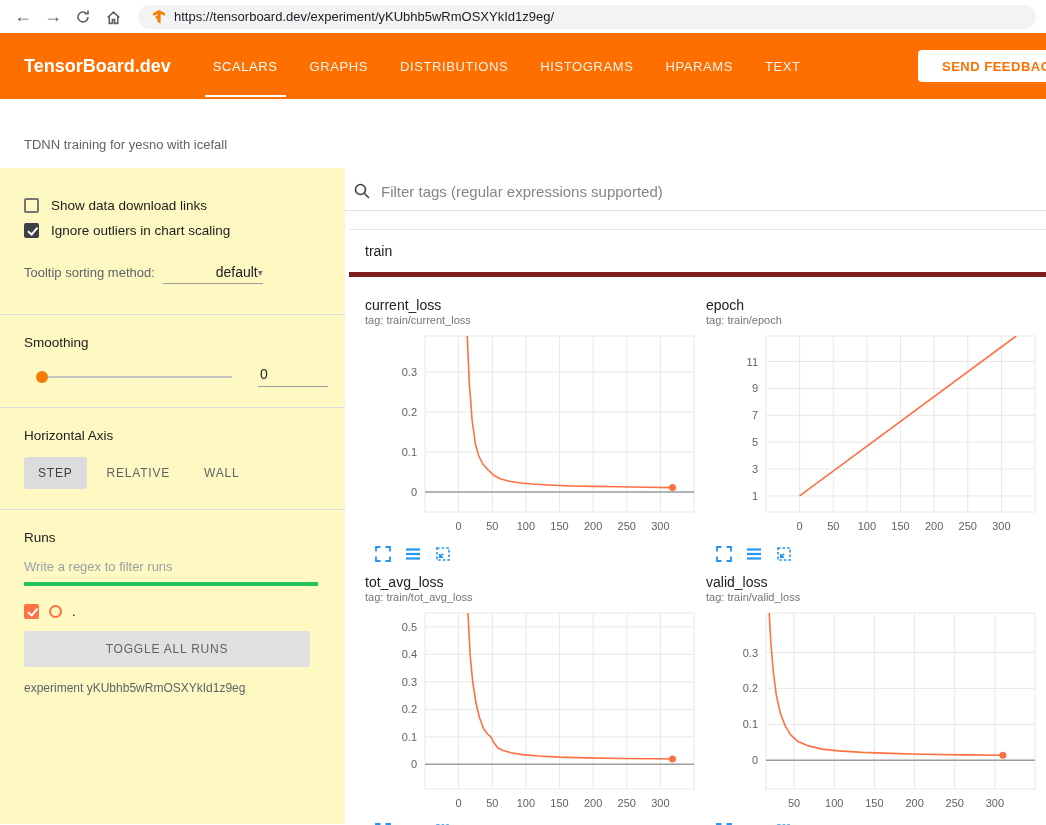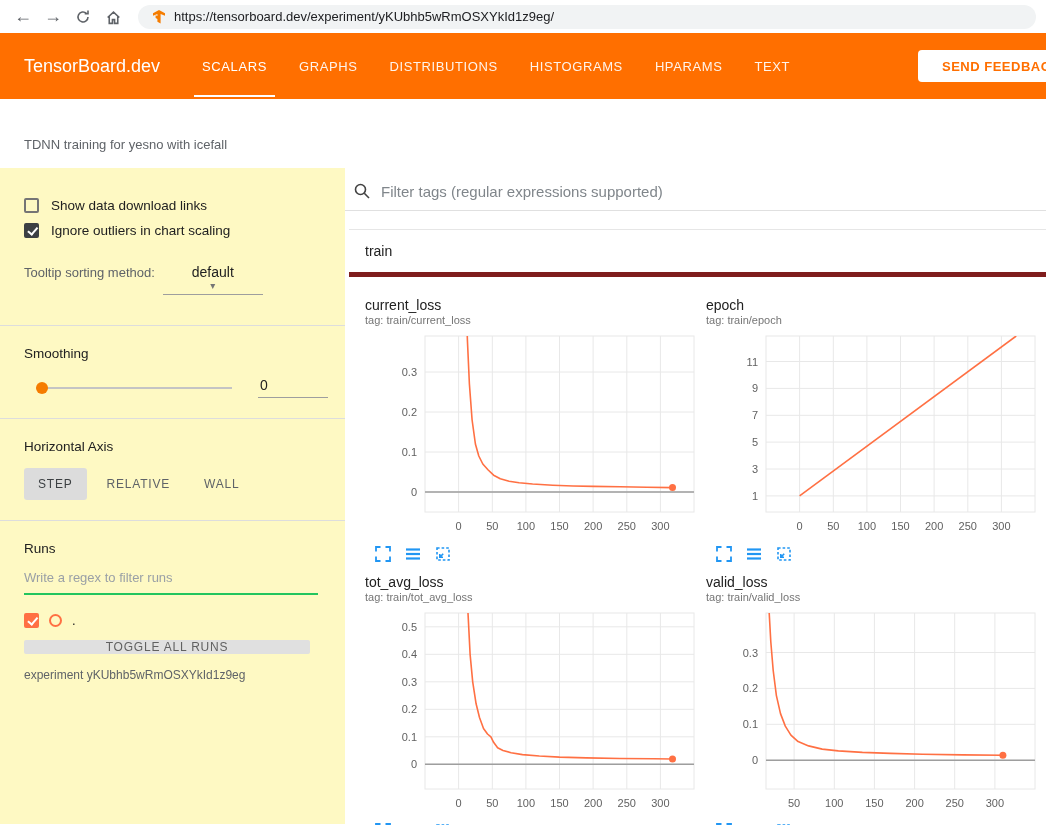--- a/index.html
+++ b/index.html
@@ -9,21 +9,21 @@
   
   .browser-bar { height:33px; display:flex; align-items:center; background:#fff; padding:0 10px; gap:4px; }
   .nav-icon { width:26px; text-align:center; font-size:18px; color:#5f6368; cursor:pointer; line-height:33px; }
   .nav-icon svg { vertical-align:middle; }
   .address-bar { flex:1; height:24px; margin-left:8px; background:#f1f3f4; border-radius:13px;
     display:flex; align-items:center; padding:0 14px; gap:8px; }
   .url { font-size:13px; color:#202124; white-space:nowrap; overflow:hidden; }
 
   
   .app-header { position:relative; height:66px; background:#ff6f00; display:flex; align-items:stretch; padding:0 0 0 24px; }
-  .brand { color:#fff; font-size:18px; font-weight:normal; align-self:center; margin-right:26px; white-space:nowrap; }
+  .brand { color:#fff; font-size:18px; font-weight:bold; align-self:center; margin-right:26px; white-space:nowrap; }
   .nav-tabs { display:flex; }
   .nav-tab { position:relative; display:flex; align-items:center; padding:0 16px; color:rgba(255,255,255,0.92);
     font-size:13px; letter-spacing:0.6px; cursor:pointer; white-space:nowrap; }
   .nav-tab.active { color:#fff; }
   .nav-tab.active::after { content:""; position:absolute; left:8px; right:8px; bottom:2px; height:2px; background:#fff; }
   .feedback-btn { position:absolute; left:918px; top:17px; height:32px; padding:0 24px; background:#fff; color:#ff6f00;
     border:none; border-radius:4px; font-size:13px; font-weight:bold; letter-spacing:0.5px; white-space:nowrap;
     font-family:inherit; cursor:pointer; }
 
   
@@ -38,43 +38,43 @@
 
   .cb-row { display:flex; align-items:center; gap:12px; margin-bottom:10px; font-size:13.5px; color:#212121; }
   .cb { width:15px; height:15px; border:2px solid #757575; border-radius:2px; position:relative; flex:none; cursor:pointer; }
   .cb.checked { background:#3c4043; border-color:#3c4043; }
   .cb.checked::after { content:""; position:absolute; left:3.5px; top:0px; width:3.5px; height:7.5px;
     border:solid #fff; border-width:0 2px 2px 0; transform:rotate(40deg); }
   .cb.run { background:#ff7043; border-color:#ff7043; }
 
   .tooltip-row { margin-top:26px; font-size:13px; color:#5f6368; display:flex; align-items:baseline; }
   .select { display:inline-flex; justify-content:flex-end; align-items:center; width:100px; margin-left:8px;
-    border-bottom:1px solid #9e9e9e; padding-bottom:3px; font-size:14px; color:#212121; cursor:pointer;flex-direction:column; }
+    border-bottom:1px solid #9e9e9e; padding-bottom:3px; font-size:14px; color:#212121; cursor:pointer; }
   .caret { color:#757575; font-size:10px; }
 
   .side-label { font-size:13.5px; color:#212121; }
   .slider-row { display:flex; align-items:center; margin-top:16px; }
   .slider { position:relative; width:196px; height:14px; margin-left:12px; flex:none; cursor:pointer; }
   .slider .track { position:absolute; left:0; right:0; top:6px; height:2px; background:#c4c4c4; }
   .slider .thumb { position:absolute; left:0; top:1px; width:12px; height:12px; border-radius:50%; background:#f57c00; }
   .small-input { width:70px; margin-left:26px; border:none; border-bottom:1px solid #9e9e9e; background:transparent;
     font-size:14px; color:#212121; padding:0 0 4px 2px; font-family:inherit; outline:none; }
 
   .axis-buttons { margin-top:14px; display:flex; align-items:center; gap:6px; }
   .axis-btn { border:none; background:transparent; font-family:inherit; font-size:12px; letter-spacing:0.8px;
     color:#5f6368; padding:9px 14px; border-radius:3px; cursor:pointer; }
   .axis-btn.selected { background:#dcdcdc; color:#3c4043; }
 
-  .runs-filter { display:block; width:294px; margin-top:14px; border:none; border-bottom:2px solid #22c55e;
+  .runs-filter { display:block; width:294px; margin-top:14px; border:none; border-bottom:4px solid #22c55e;
     background:transparent; font-size:13px; color:#212121; padding:0 0 8px 0; font-family:inherit; outline:none; }
   .runs-filter::placeholder { color:#9aa0a6; }
   .run-row { display:flex; align-items:center; gap:10px; margin-top:18px; font-size:13px; color:#212121; }
   .ring { width:13px; height:13px; border:2px solid #ff7043; border-radius:50%; flex:none; }
   .toggle-btn { display:block; width:286px; margin-top:12px; background:#e0e0e0; border:none; border-radius:2px;
-    color:#616161; font-size:12px; letter-spacing:0.8px; padding:0 0; text-align:center; font-family:inherit; cursor:pointer; }
+    color:#616161; font-size:12px; letter-spacing:0.8px; padding:11px 0; text-align:center; font-family:inherit; cursor:pointer; }
   .exp-id { margin-top:14px; font-size:12px; color:#5f6368; }
 
   
   .main { flex:1; background:#fff; min-width:0; }
   .filter-row { display:flex; align-items:center; gap:10px; padding:14px 0 10px 8px; border-bottom:1px solid #e0e0e0; }
   .filter-input { flex:1; border:none; background:transparent; font-size:15px; color:#202124; font-family:inherit; outline:none; }
   .filter-input::placeholder { color:#80868b; }
 
   .section-card { margin:18px 0 0 4px; border-top:1px solid #e6e6e6; }
   .section-header { padding:13px 16px; font-size:14px; color:#212121; border-bottom:5px solid #7f1d1d; cursor:pointer; }

